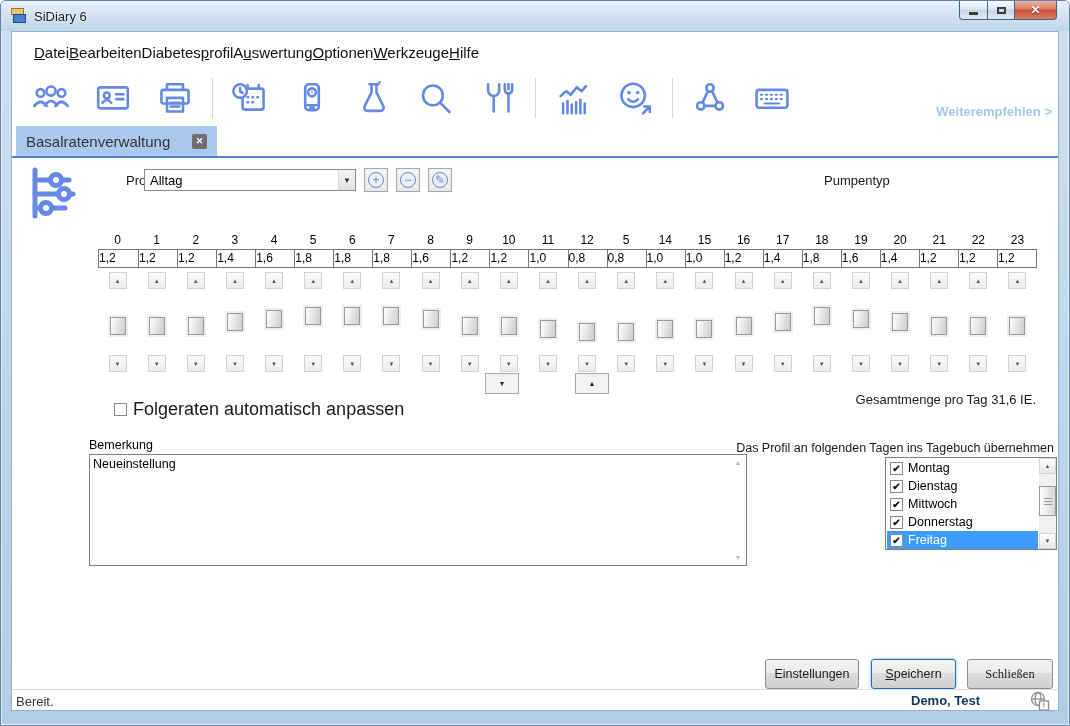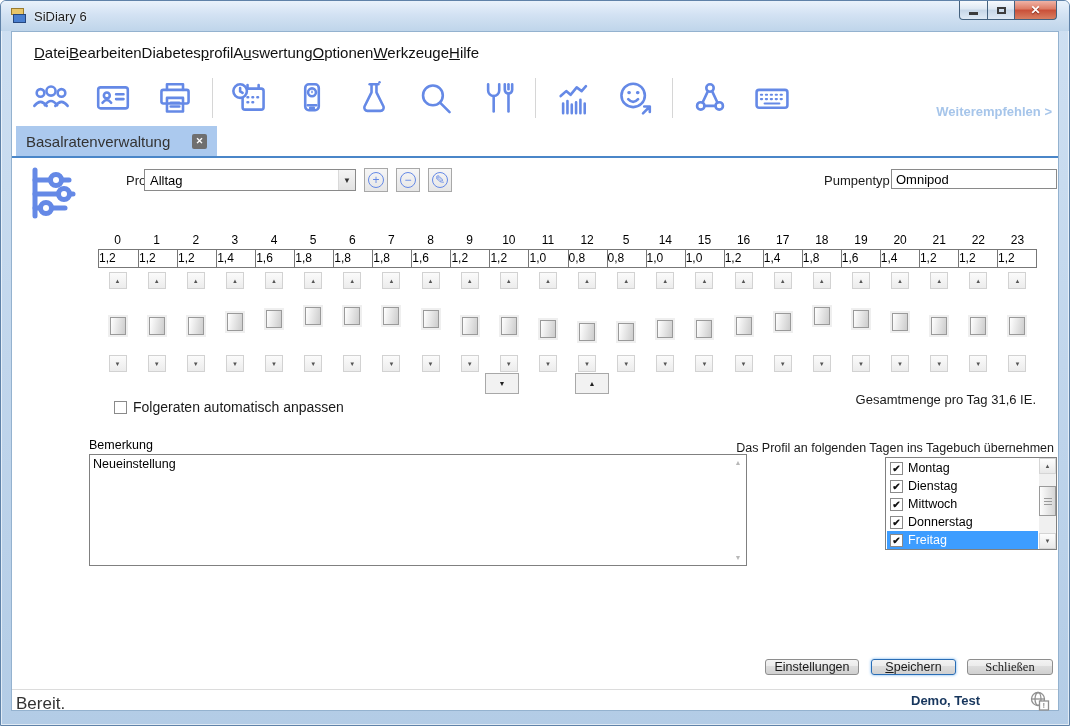--- a/index.html
+++ b/index.html
@@ -98,29 +98,29 @@
   .day.sel{background:#3d9dff;color:#fff;}
   .day .cb{background:#fff;color:#111;}
   .dscroll{position:absolute;top:0;bottom:0;right:0;width:17px;background:#f0f0f0;}
   .dscroll .arr{position:absolute;left:0;right:0;height:16px;border:1px solid #d5d5d5;background:linear-gradient(#fdfdfd,#e8e8e8);
     font-size:6px;color:#555;display:flex;align-items:center;justify-content:center;}
   .dscroll .arr.up{top:0;} .dscroll .arr.dn{bottom:0;}
   .dscroll .dthumb{position:absolute;left:0;right:0;top:28px;height:30px;border:1px solid #9a9a9a;
     background:linear-gradient(90deg,#fdfdfd,#d5d5d5);display:flex;flex-direction:column;gap:2px;align-items:center;justify-content:center;}
   .dthumb i{display:block;width:8px;height:1px;background:#9a9a9a;}
   
-  .btn{position:absolute;top:627px;height:16px;border:1px solid #8e8e8e;border-radius:3px;font-size:12.5px;color:#1a1a1a;
+  .btn{position:absolute;top:627px;height:30px;border:1px solid #8e8e8e;border-radius:3px;font-size:12.5px;color:#1a1a1a;
     background:linear-gradient(#f3f3f3,#ebebeb 45%,#dddddd 46%,#d0d0d0);display:flex;align-items:center;justify-content:center;cursor:pointer;
     font-family:"Liberation Sans",sans-serif;}
   .btn.settings{left:753px;width:94px;}
   .btn.save{left:859px;width:85px;border-color:#2a6db5;box-shadow:0 0 3px #6db1ef;}
   .btn.closeb{left:955px;width:86px;font-family:Liberation Serif, serif;}
   
   .statusbar{position:absolute;left:0;right:0;bottom:0;height:21px;border-top:1px solid #dcdcdc;background:#fff;}
-  .status-left{position:absolute;left:4px;top:4px;font-size:17px;color:#333;}
+  .status-left{position:absolute;left:4px;top:4px;font-size:13px;color:#333;}
   .status-user{position:absolute;left:854px;top:3px;font-size:13px;font-weight:bold;color:#17365d;padding-left:45px;}
   .offline{position:absolute;right:8px;top:1px;}
 </style>
 </head>
 <body>
 
 <div class="window">
   <div class="titlebar">
     <span class="app-icon">
         <i class="p1"></i>
@@ -282,21 +282,20 @@
           <span class="ring">+</span>
         </div>
     <div class="pbtn" style="left:384px;">
           <span class="ring">−</span>
         </div>
     <div class="pbtn" style="left:416px;">
           <span class="ring">✎</span>
         </div>
 
     <span class="field-label pump-label">Pumpentyp</span>
-    <input class="pump-input" value="Omnipod" style="">
 
     <div class="hgrid" id="hour-labels">
           <span class="hcell">0</span>
           <span class="hcell">1</span>
           <span class="hcell">2</span>
           <span class="hcell">3</span>
           <span class="hcell">4</span>
           <span class="hcell">5</span>
           <span class="hcell">6</span>
           <span class="hcell">7</span>
@@ -512,21 +511,21 @@
             </div>
             <div class="spin-btn down">▼</div>
           </div>
         </div>
 
     <div class="bulkbtn" style="left:473px;">▼</div>
     <div class="bulkbtn" style="left:563px;">▲</div>
 
     <div class="chkrow">
       <span class="chk" id="follow-chk"></span>
-      <span class="field-label" style="font-size:14px;">Folgeraten automatisch anpassen</span>
+      <span class="field-label" style="font-size:18px;">Folgeraten automatisch anpassen</span>
     </div>
     <div class="total">Gesamtmenge pro Tag 31,6 IE.</div>
 
     <div class="remark-label">Bemerkung</div>
     <div class="remark-box">
       <span class="remark-text">Neueinstellung</span>
       <span class="sb-arrow up">▲</span>
       <span class="sb-arrow dn">▼</span>
     </div>
 

